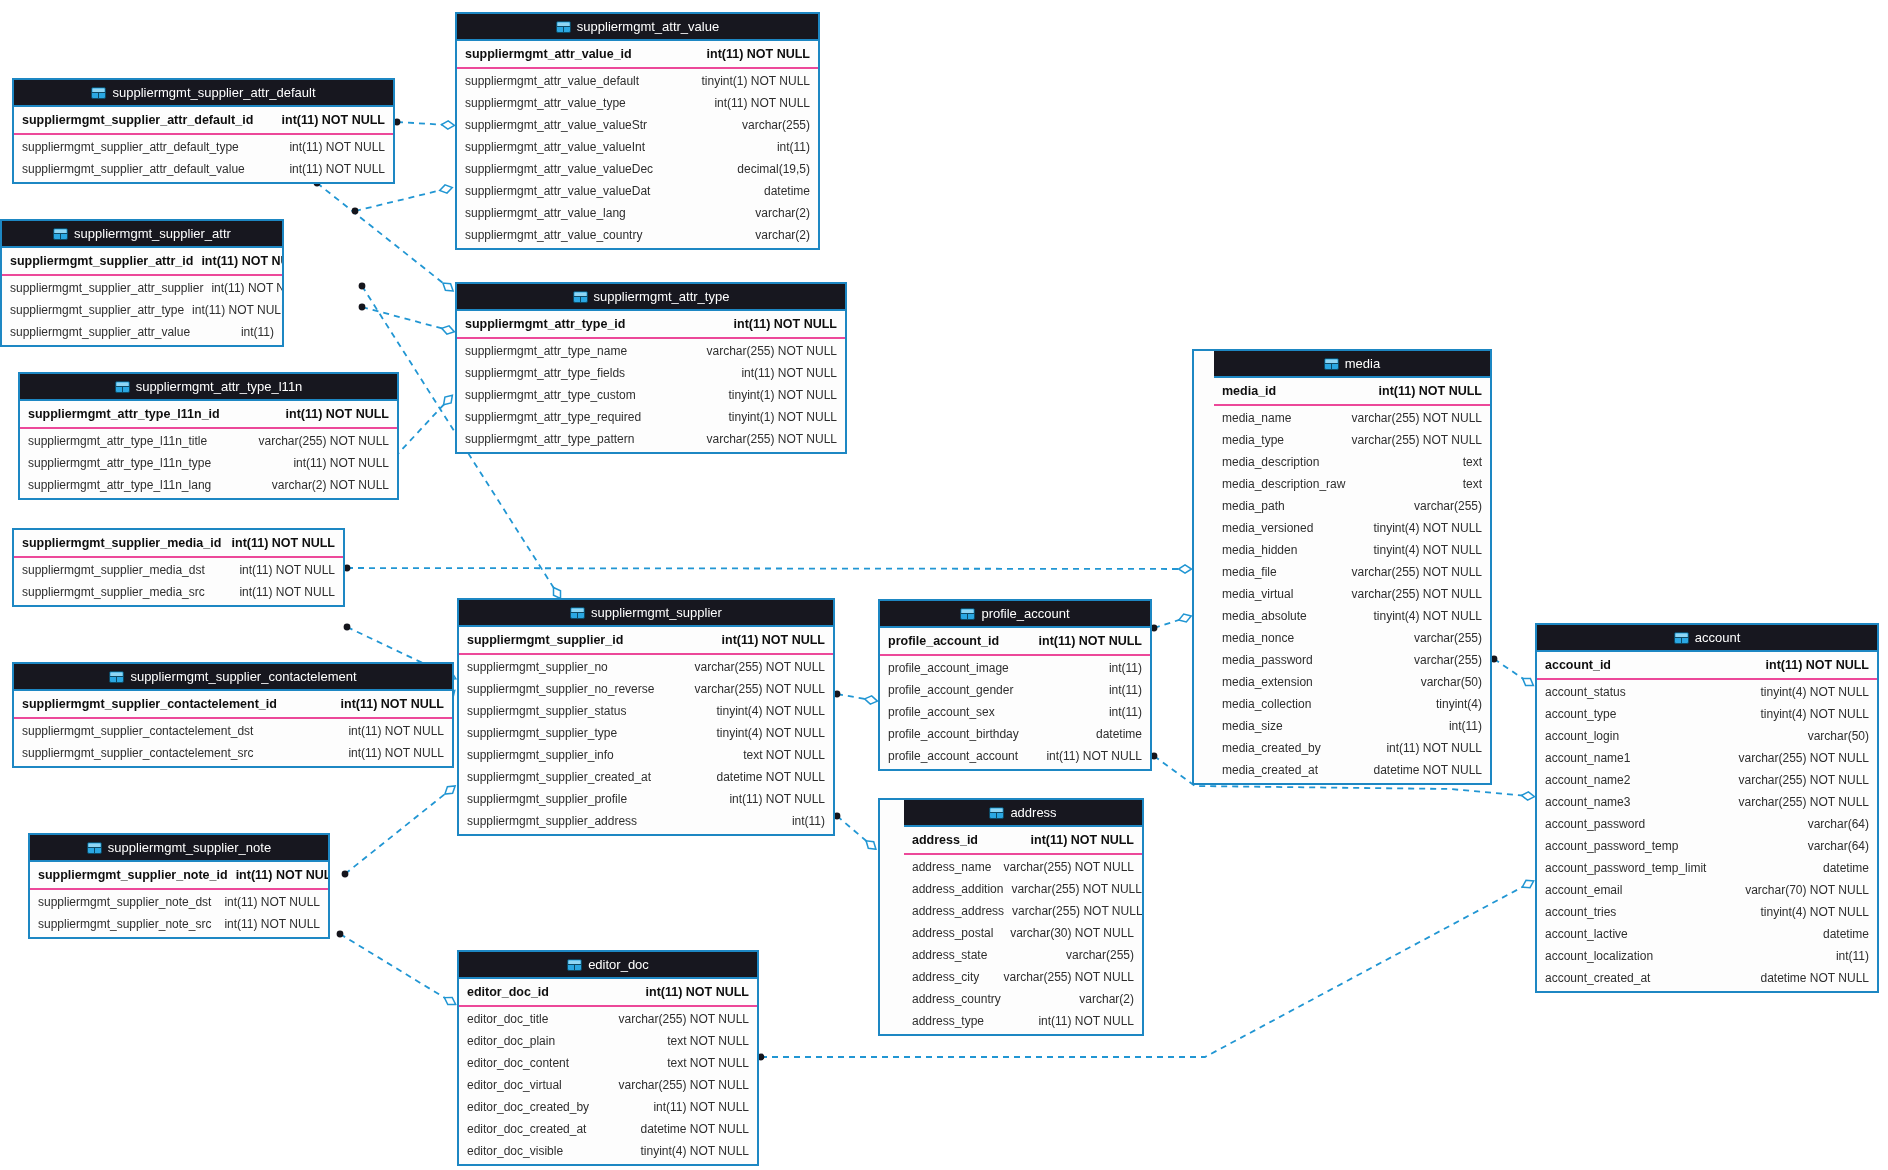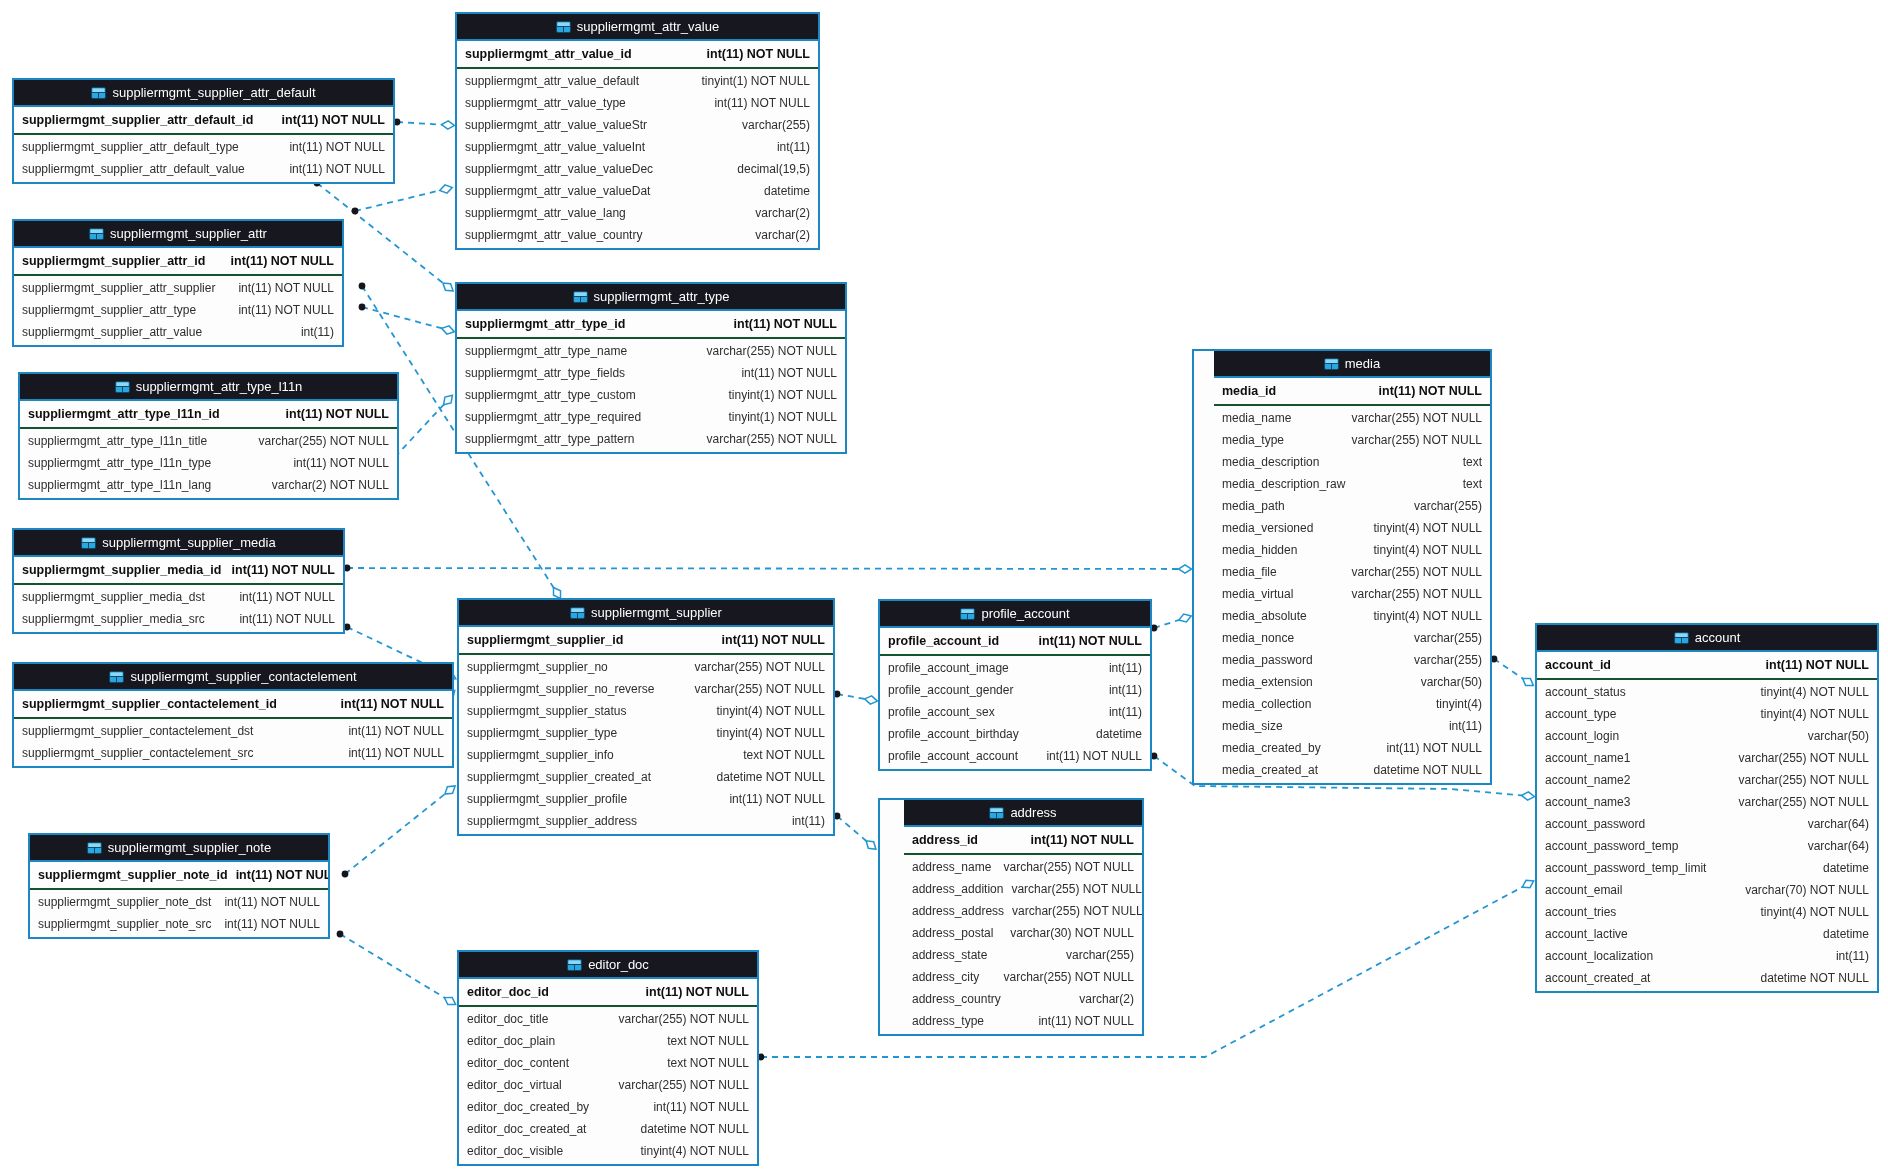--- a/index.html
+++ b/index.html
@@ -20,21 +20,21 @@
     display:flex;align-items:center;justify-content:center;gap:6px;
     font-size:13px;white-space:nowrap;overflow:hidden;
   }
   .ticon{display:flex;align-items:center;}
   .row{
     display:flex;justify-content:space-between;gap:8px;
     padding:0 8px;height:22px;line-height:22px;
     font-size:12px;color:#2e2e2e;white-space:nowrap;overflow:hidden;
   }
   .row.pk{
-    height:26px;line-height:26px;border-bottom:2px solid #14532d;
+    height:26px;line-height:26px;border-bottom:2px solid #ec4899;
     font-weight:bold;font-size:12.5px;color:#0e0e0e;
   }
   .rows{padding:1px 0 2px 0;}
   .fname{text-align:left;}
   .ftype{text-align:right;}
 </style>
 </head>
 <body>
 
 <div id="diagram">
@@ -197,21 +197,21 @@
         <div class="row">
           <span class="fname">suppliermgmt_supplier_attr_default_type</span>
           <span class="ftype">int(11) NOT NULL</span>
         </div>
         <div class="row">
           <span class="fname">suppliermgmt_supplier_attr_default_value</span>
           <span class="ftype">int(11) NOT NULL</span>
         </div>
       </div>
     </div>
-    <div class="db-table" style="left: 12px; top: 219px; width: 332px;">
+    <div class="db-table" style="left: 0; top: 219px; width: 284px;">
       <div class="thead">
         <span class="ticon">
           <svg width="15" height="12" viewBox="0 0 15 12">
             <rect x="0.5" y="0.5" width="14" height="11" rx="1.5" fill="#2aa7e2" stroke="#0d4a66"></rect>
             <rect x="1.5" y="1.5" width="12" height="3.5" fill="#8fd6f4"></rect>
             <line x1="1" y1="5.5" x2="14" y2="5.5" stroke="#0d4a66" stroke-width="1"></line>
             <line x1="7.5" y1="5.5" x2="7.5" y2="11" stroke="#0d4a66" stroke-width="1"></line>
           </svg>
         </span>
         <span>suppliermgmt_supplier_attr</span>
@@ -299,31 +299,20 @@
           <span class="fname">suppliermgmt_attr_type_required</span>
           <span class="ftype">tinyint(1) NOT NULL</span>
         </div>
         <div class="row">
           <span class="fname">suppliermgmt_attr_type_pattern</span>
           <span class="ftype">varchar(255) NOT NULL</span>
         </div>
       </div>
     </div>
     <div class="db-table" style="left: 12px; top: 528px; width: 333px;">
-      <div class="thead">
-        <span class="ticon">
-          <svg width="15" height="12" viewBox="0 0 15 12">
-            <rect x="0.5" y="0.5" width="14" height="11" rx="1.5" fill="#2aa7e2" stroke="#0d4a66"></rect>
-            <rect x="1.5" y="1.5" width="12" height="3.5" fill="#8fd6f4"></rect>
-            <line x1="1" y1="5.5" x2="14" y2="5.5" stroke="#0d4a66" stroke-width="1"></line>
-            <line x1="7.5" y1="5.5" x2="7.5" y2="11" stroke="#0d4a66" stroke-width="1"></line>
-          </svg>
-        </span>
-        <span>suppliermgmt_supplier_media</span>
-      </div>
       <div class="row pk">
         <span class="fname">suppliermgmt_supplier_media_id</span>
         <span class="ftype">int(11) NOT NULL</span>
       </div>
       <div class="rows">
         <div class="row">
           <span class="fname">suppliermgmt_supplier_media_dst</span>
           <span class="ftype">int(11) NOT NULL</span>
         </div>
         <div class="row">

